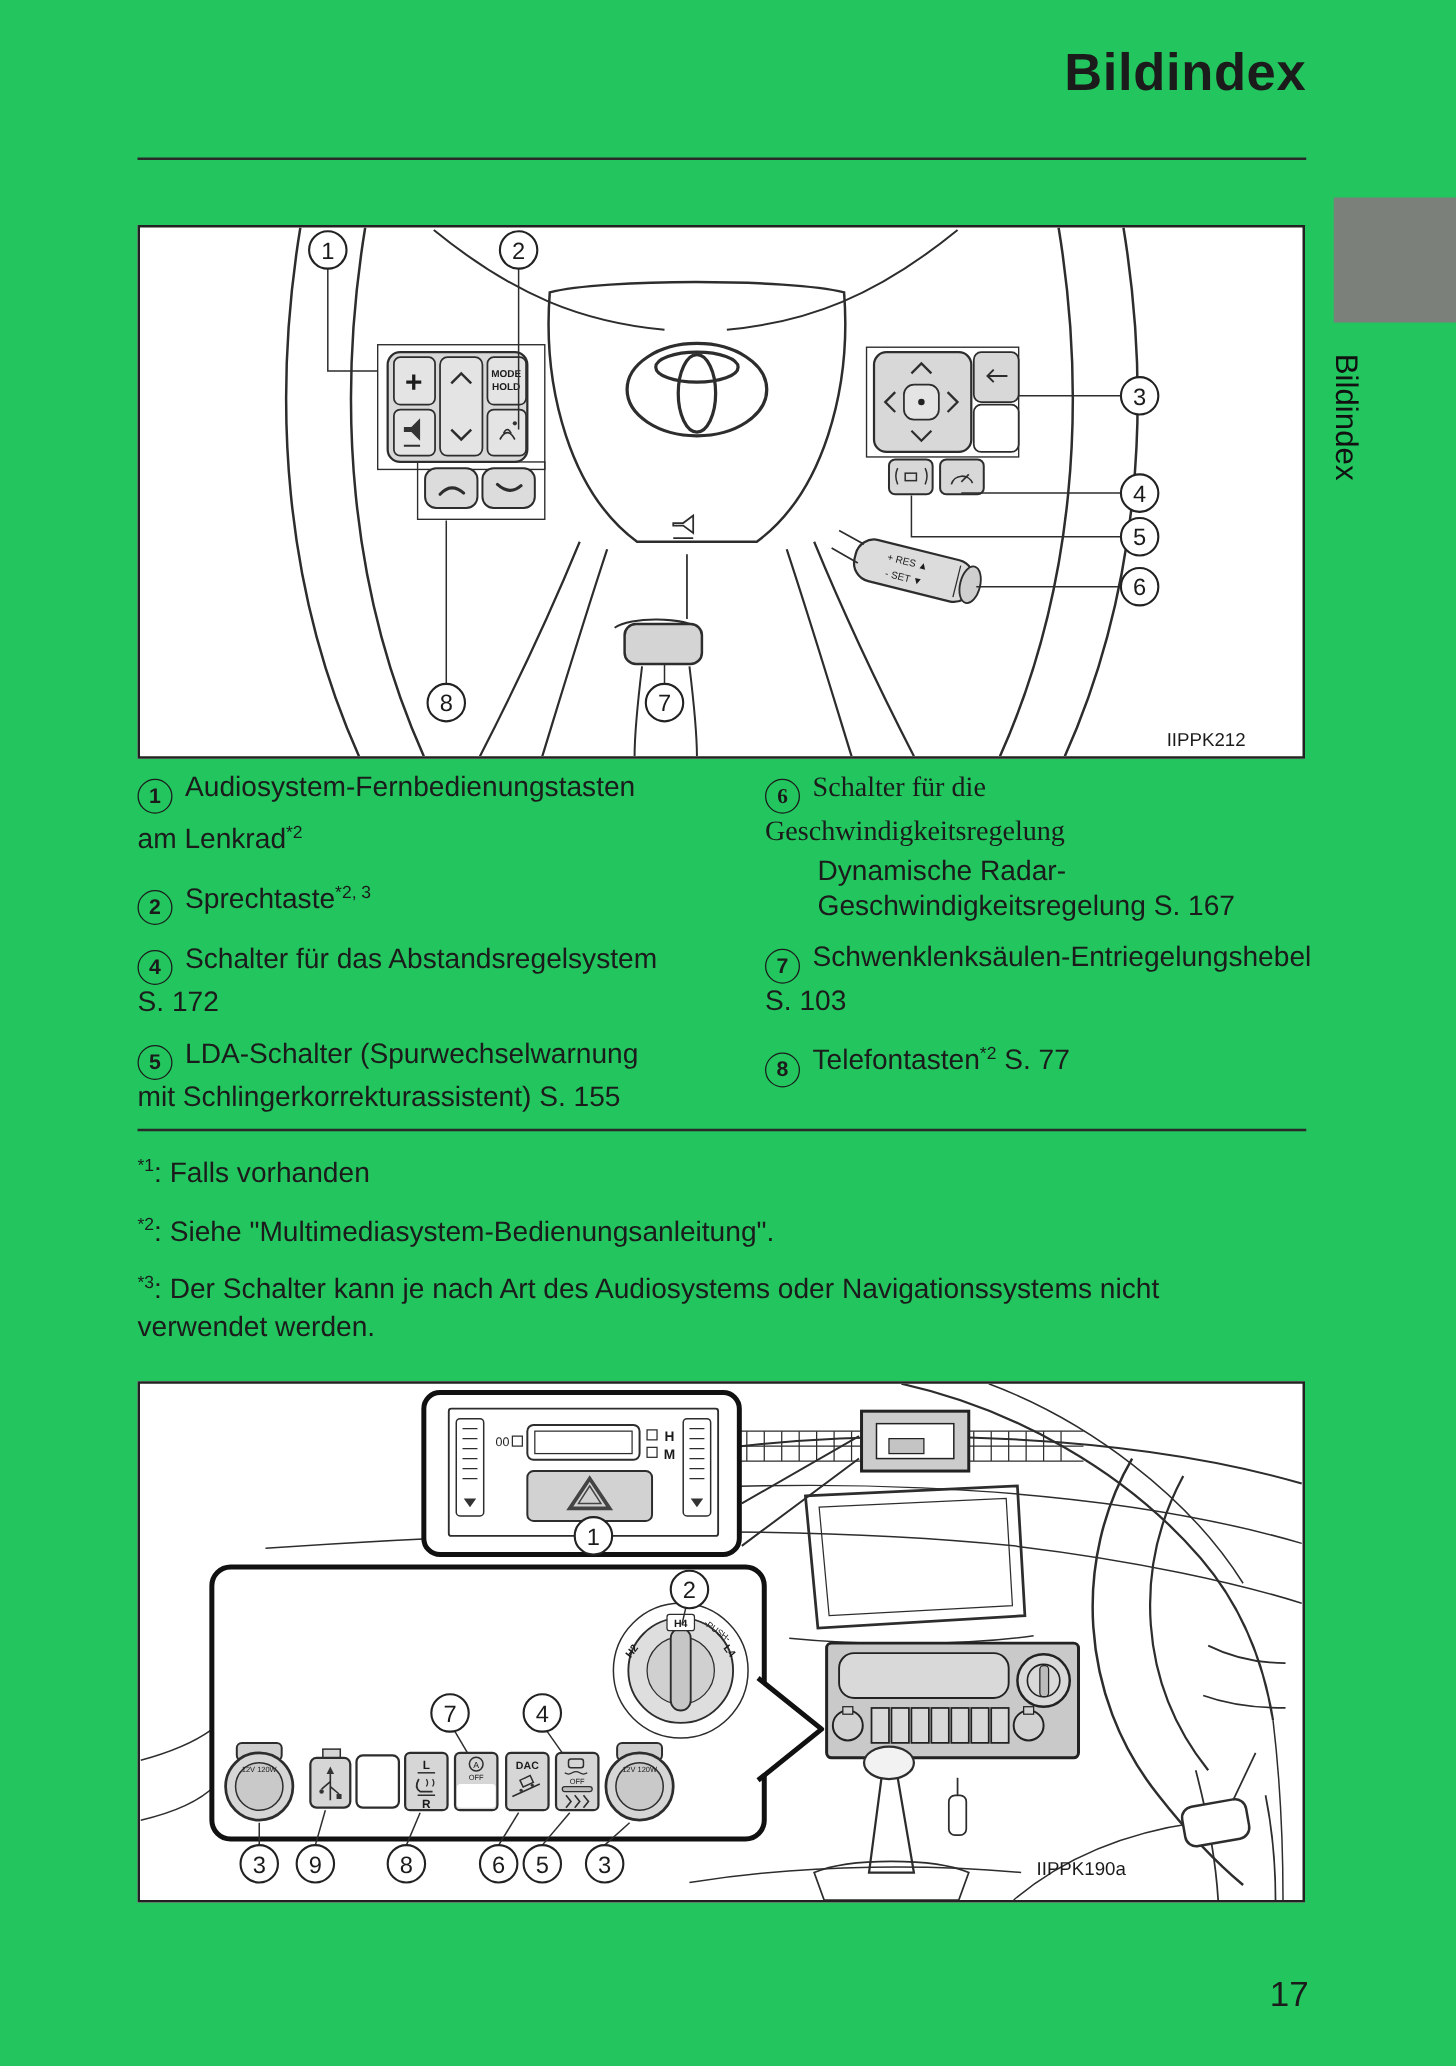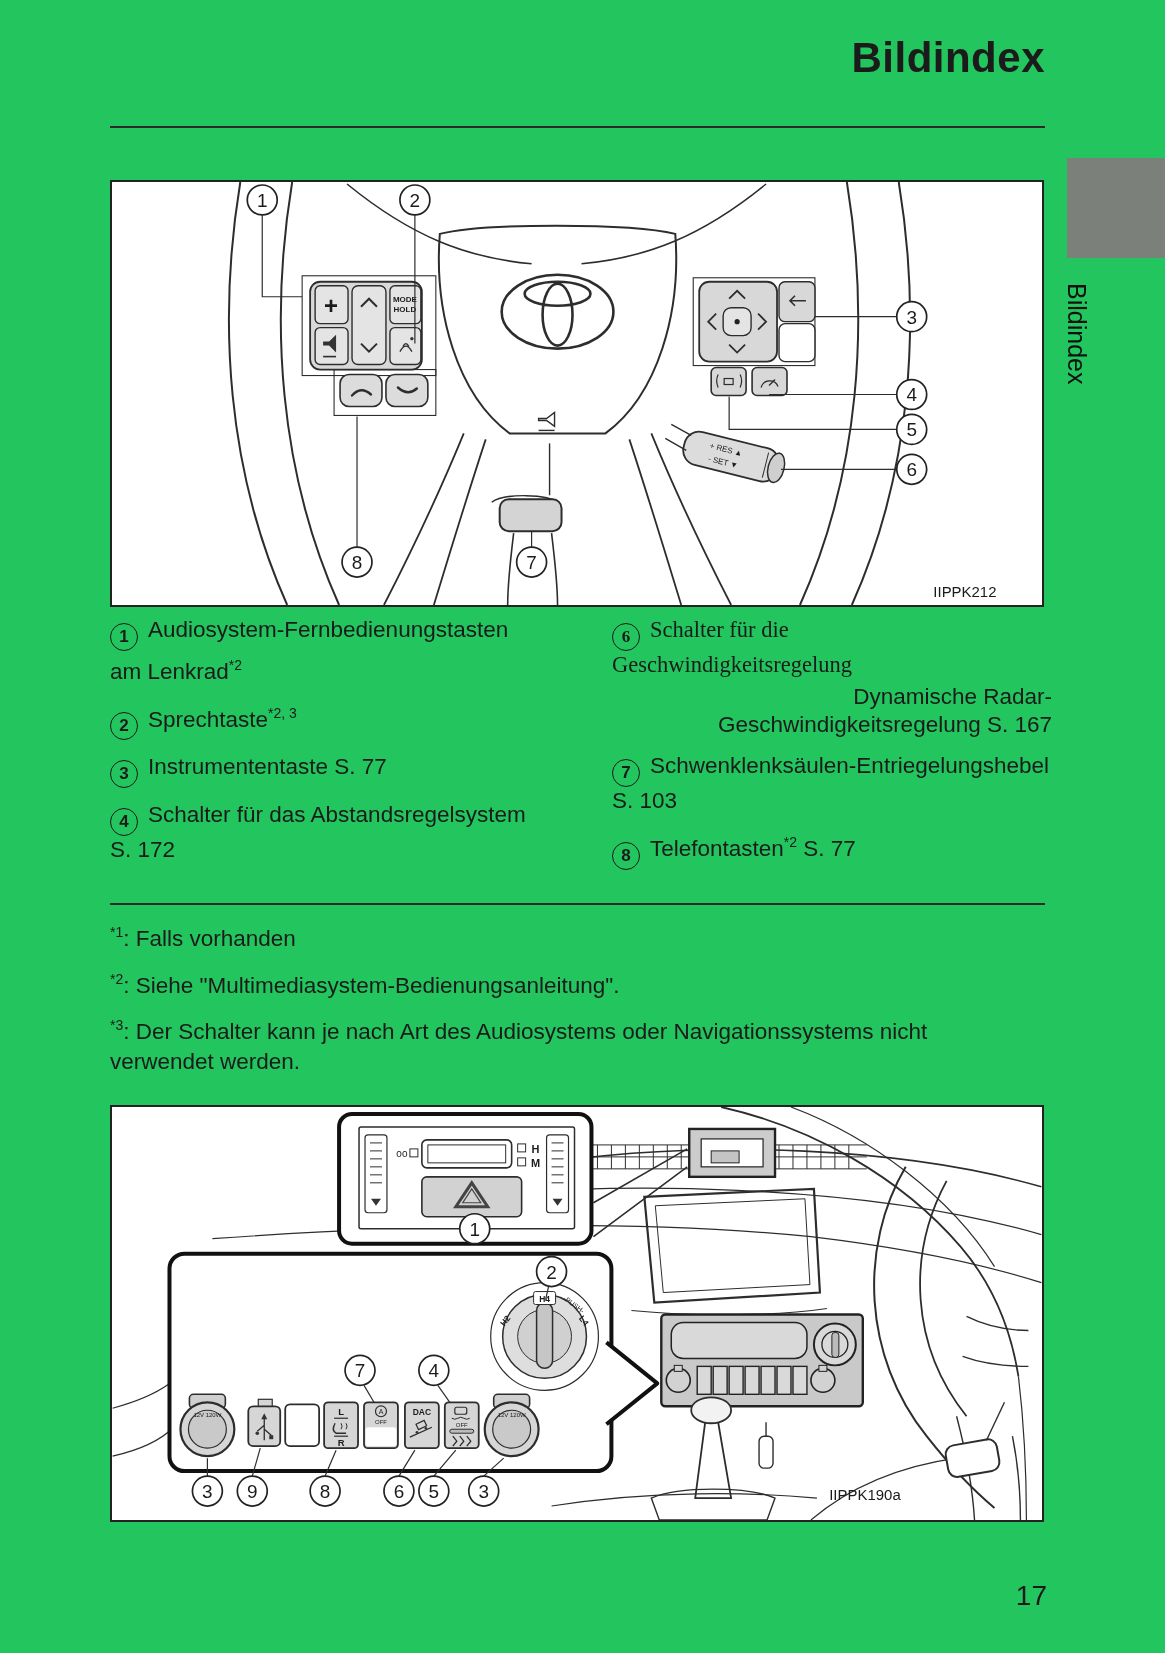--- a/index.html
+++ b/index.html
@@ -11,21 +11,21 @@
   .side-label{position:absolute;left:1062px;top:283px;writing-mode:vertical-rl;font-size:25px;color:#111;}
   .figbox{position:absolute;left:110px;border:2.5px solid #222;background:#fff;}
   .fig1{top:180px;width:930px;height:423px;}
   .fig2{top:1105px;width:930px;height:413px;}
   svg{display:block;}
   svg text{fill:#1b1b1b;stroke:none;font-family:"Liberation Sans",sans-serif;}
   .legend-col{position:absolute;top:616px;font-size:22.5px;line-height:28px;}
   .col-l{left:110px;width:482px;}
   .col-r{left:612px;width:440px;}
   .li{margin:0 0 13px 0;}
-  .sub{margin:0 0 13px 42px;text-align:right;}
+  .sub{margin:0 0 13px 42px;}
   .cnum{display:inline-block;box-sizing:border-box;width:28px;height:28px;border:1.8px solid #1b1b1b;border-radius:50%;
         text-align:center;line-height:25px;font-size:17px;font-weight:bold;margin-right:10px;vertical-align:-5px;}
   sup{font-size:14px;}
   .fn-rule{position:absolute;left:110px;top:903px;width:935px;height:2px;background:#2a2a2a;}
   .footnotes{position:absolute;left:110px;top:917px;width:920px;font-size:22.5px;line-height:30px;}
   .fn{margin:0 0 10px 0;}
   .page-num{position:absolute;top:1580px;right:118px;font-size:28px;font-weight:normal;}
 </style>
 </head>
 <body>
@@ -187,22 +187,22 @@
           </g>
       </g>
 
       <text x="886" y="416" font-size="15" text-anchor="end" fill="#333">IIPPK212</text>
     </svg>
   </div>
 
   <div class="legend-col col-l">
     <p class="li"><span class="cnum">1</span><span>Audiosystem-Fernbedienungstasten</span><br><span>am Lenkrad</span><sup>*2</sup></p>
     <p class="li"><span class="cnum">2</span><span>Sprechtaste</span><sup>*2, 3</sup></p>
-    <p class="li"><span class="cnum">3</span><span>Instrumententaste S. 77</span></p>
     <p class="li"><span class="cnum">4</span><span>Schalter für das Abstandsregelsystem</span><br><span>S. 172</span></p>
+    <p class="li"><span class="cnum">5</span><span>LDA-Schalter (Spurwechselwarnung</span><br><span>mit Schlingerkorrekturassistent) S. 155</span></p>
   </div>
 
   <div class="legend-col col-r">
     <p class="li" style="margin-bottom:4px;font-family:Liberation Serif, serif;"><span class="cnum">6</span><span>Schalter für die</span><br><span>Geschwindigkeitsregelung</span></p>
     <p class="sub"><span>Dynamische Radar-</span><br><span>Geschwindigkeitsregelung S. 167</span></p>
     <p class="li"><span class="cnum">7</span><span>Schwenklenksäulen-Entriegelungshebel</span><br><span>S. 103</span></p>
     <p class="li"><span class="cnum">8</span><span>Telefontasten</span><sup>*2</sup><span> S. 77</span></p>
   </div>
 
   <div class="fn-rule"></div>

